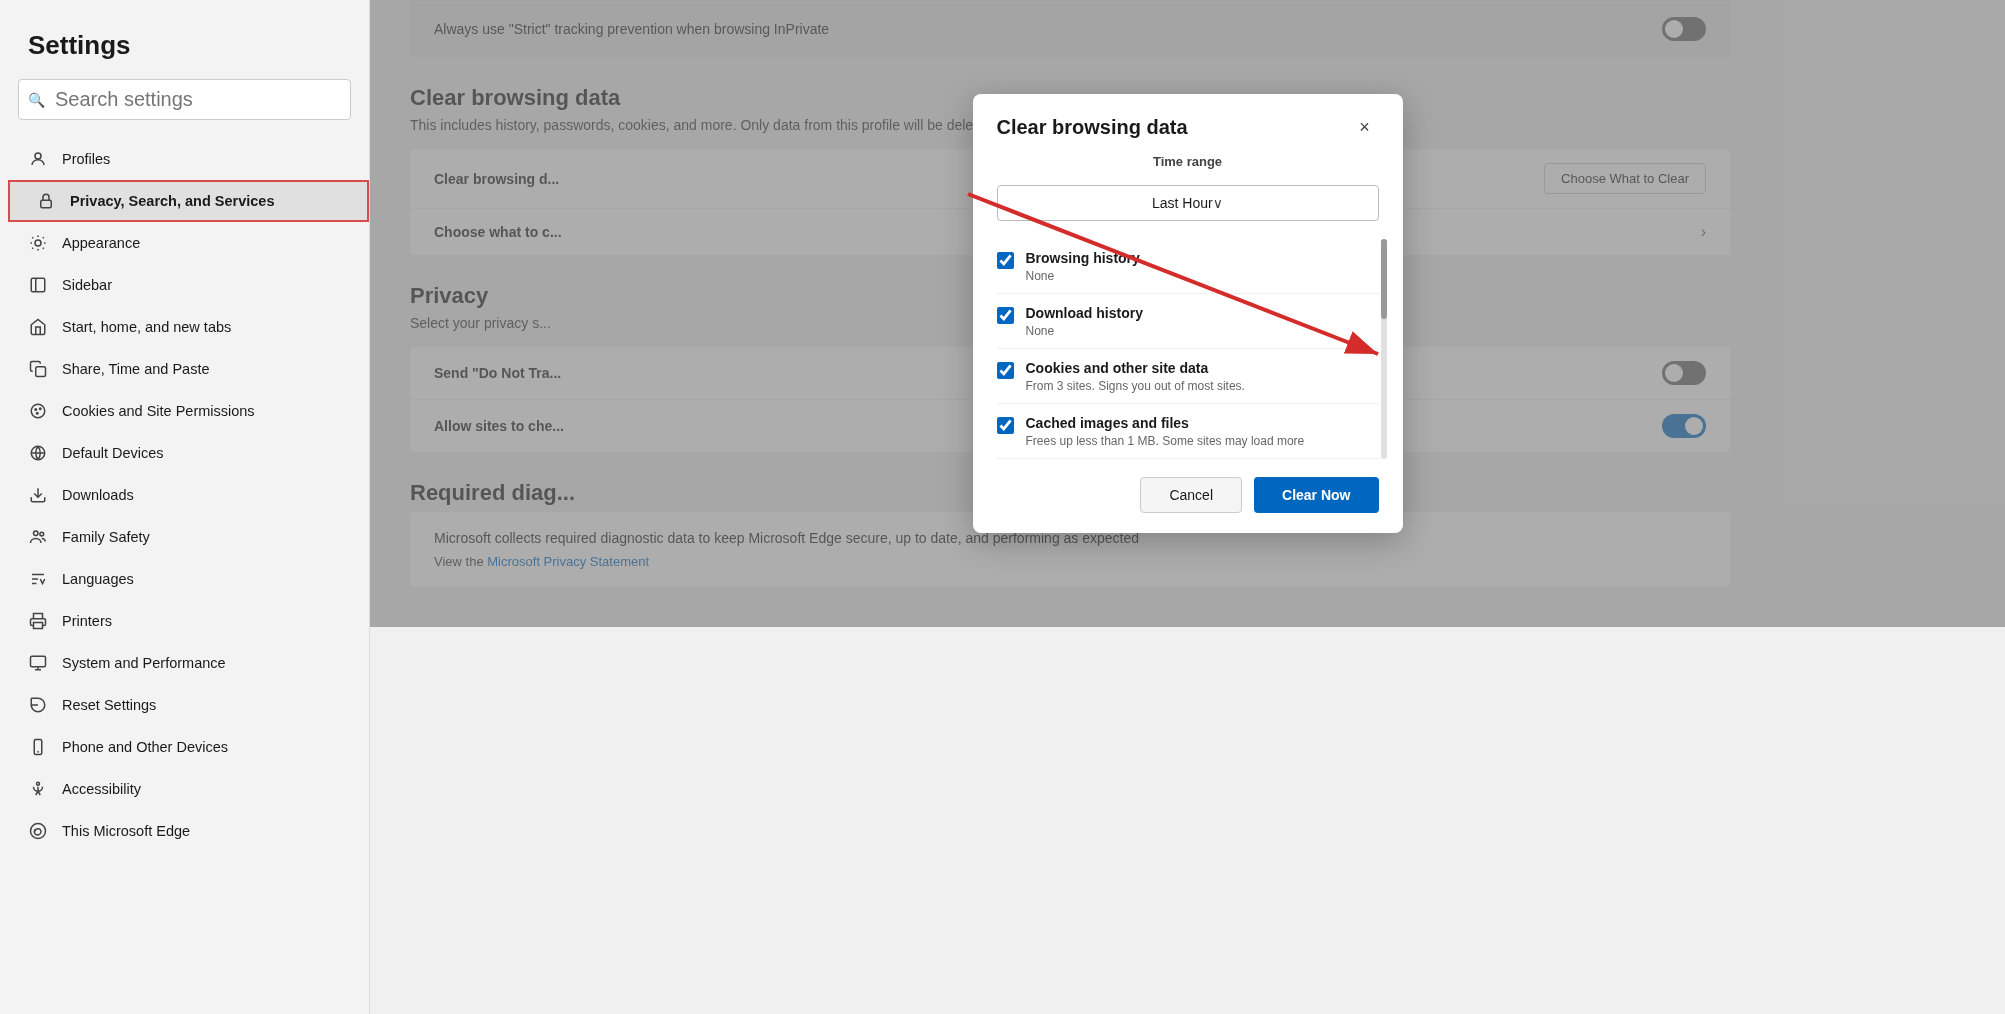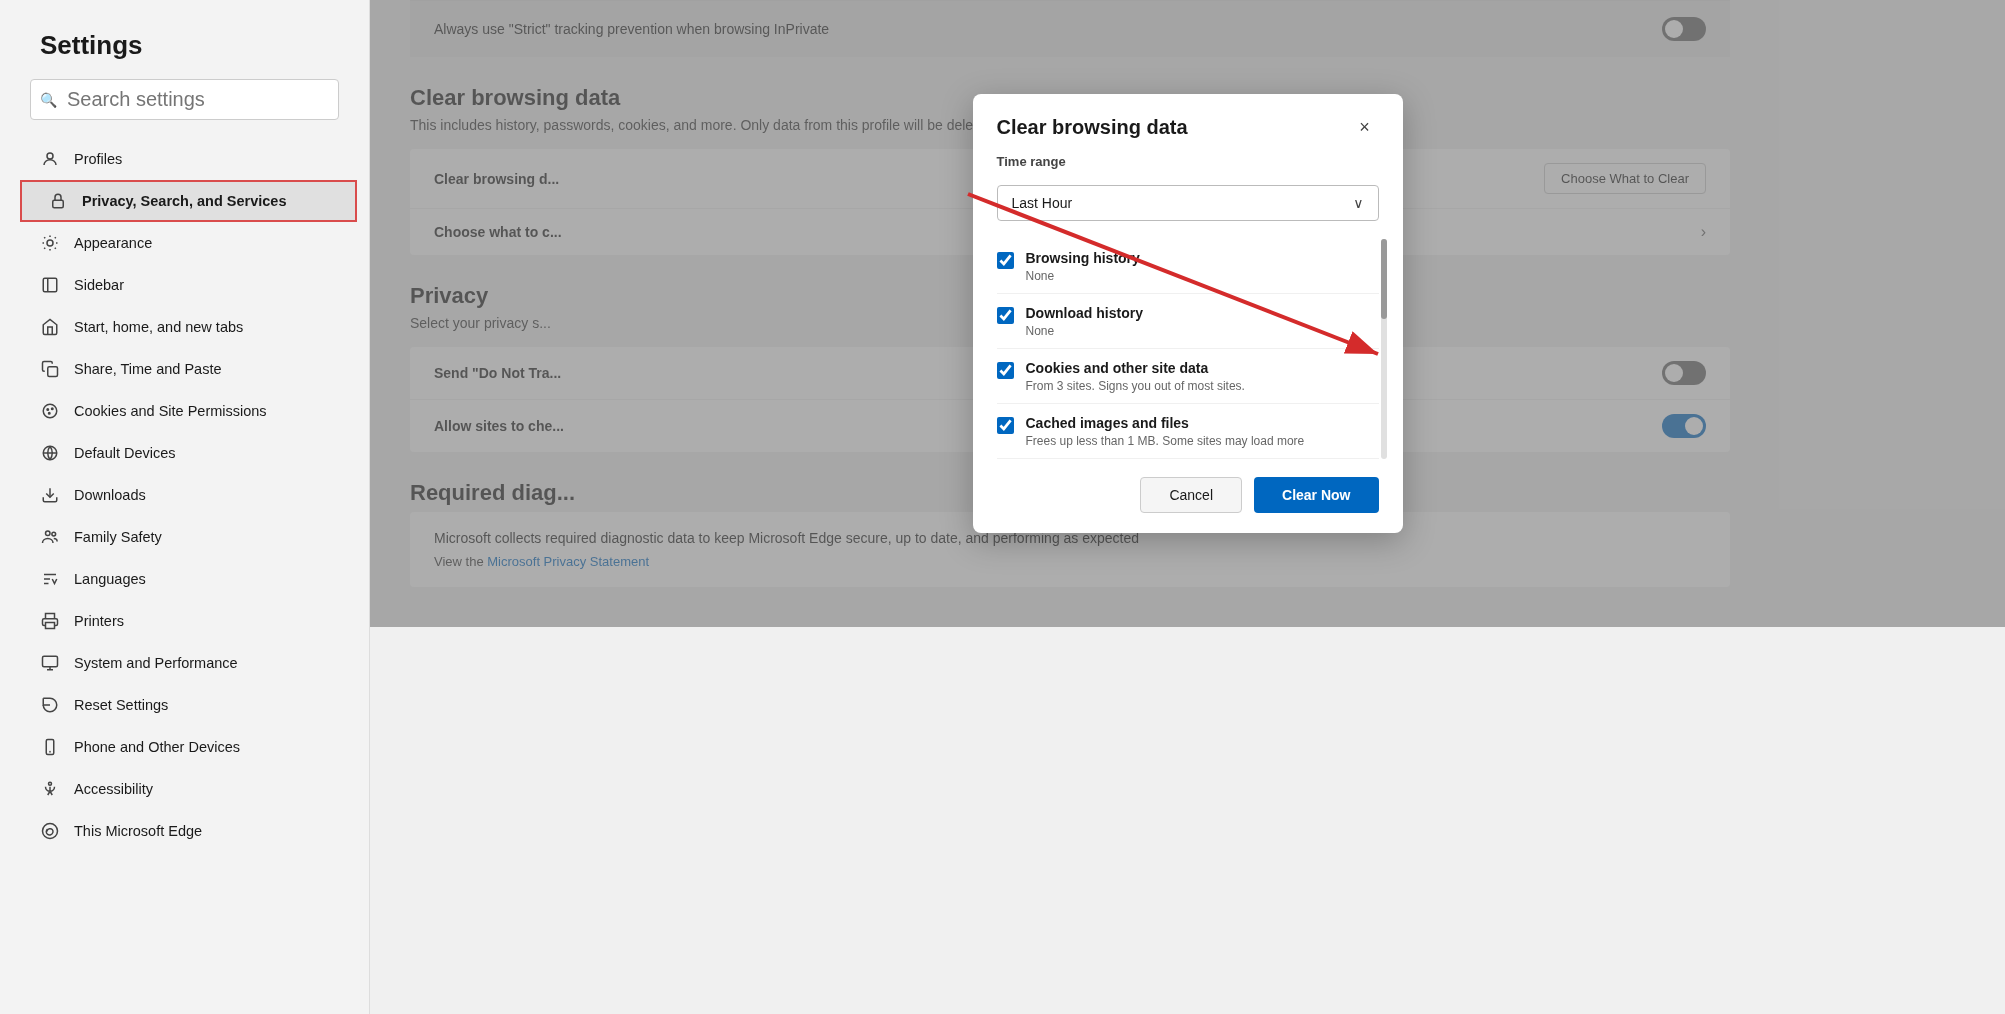--- a/index.html
+++ b/index.html
@@ -12,21 +12,21 @@
       overflow: hidden;
       font-size: 15px;
     }
 
     
     .sidebar {
       width: 370px;
       min-width: 370px;
       background: #f3f3f3;
       height: 100%;
-      padding: 20px 12px;
+      padding: 20px 0;
       border-right: 1px solid #ddd;
       overflow-y: auto;
     }
     .sidebar-title {
       font-size: 26px;
       font-weight: 700;
       padding: 10px 28px 18px 28px;
       color: #1a1a1a;
     }
     .search-box {
@@ -232,25 +232,26 @@
       color: #444;
     }
     .modal-body {
       padding: 0 24px 0 24px;
     }
     .time-range-label {
       font-size: 13px;
       font-weight: 600;
       color: #444;
       margin-bottom: 16px;
+      text-align: center;
     }
     .time-range-row {
       display: flex;
       align-items: center;
-      justify-content: space-between;
+      justify-content: center;
       border: 1px solid #bbb;
       border-radius: 4px;
       padding: 9px 14px;
       margin-bottom: 18px;
       background: #fff;
     }
     .time-range-text {
       font-size: 14px;
       color: #1a1a1a;
     }

